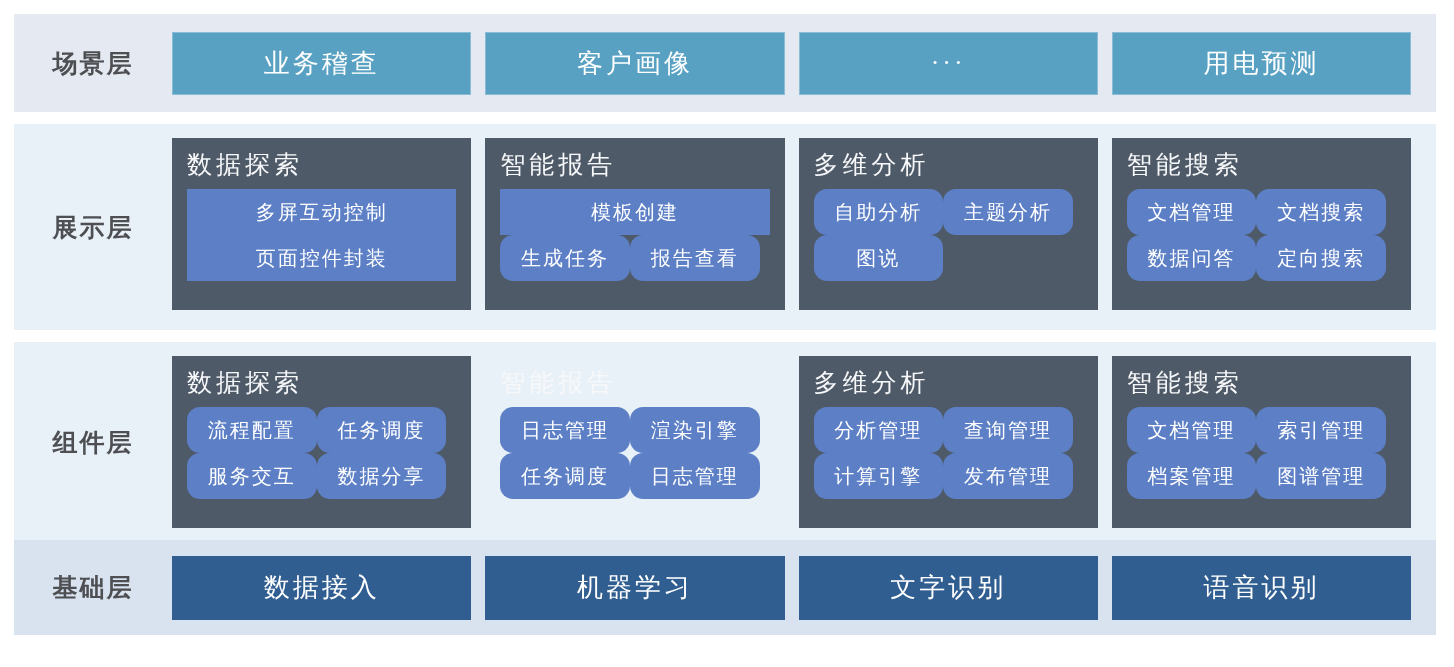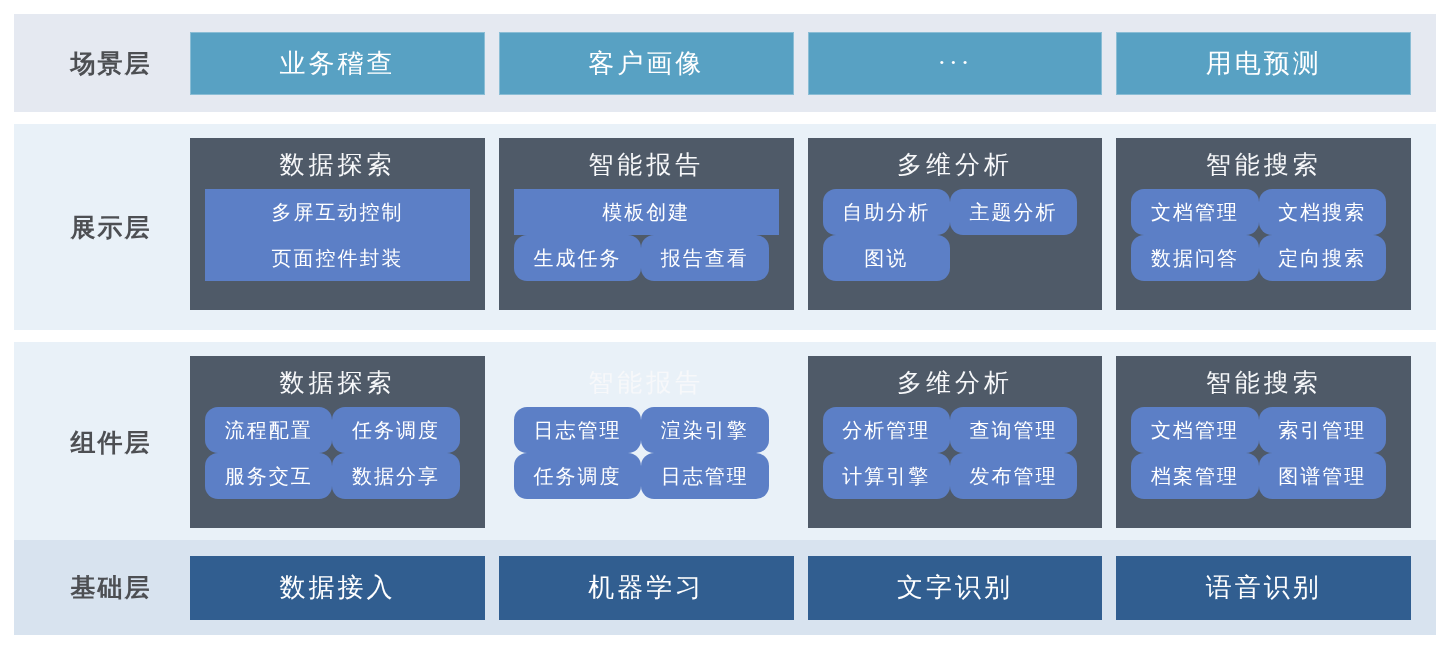--- a/index.html
+++ b/index.html
@@ -27,21 +27,20 @@
   .layer-label {
     width:158px;
     flex:0 0 158px;
     display:flex;
     align-items:center;
     justify-content:center;
     font-weight:bold;
     font-size:25px;
     letter-spacing:2px;
     color:var(--label-text);
-    margin-left:18px;
   }
   .content {
     flex:1;
     display:flex;
     gap:14px;
     padding-right:25px;
     box-sizing:border-box;
   }
   .content.centered { align-items:center; }
 
@@ -73,21 +72,21 @@
     margin-top:14px;
     height:172px;
     background:var(--dark-container);
     padding:0 15px;
     box-sizing:border-box;
   }
   .group.ghost { background:transparent; }
   .group-title {
     height:51px;
     line-height:53px;
-    text-align:center;
+    text-align:left;
     color:#f7f8fa;
     font-family:"Liberation Serif","DejaVu Serif",serif;
     font-size:25px;
     letter-spacing:4px;
   }
   .group-items {
     display:flex;
     flex-wrap:wrap;
   }
   .item {

